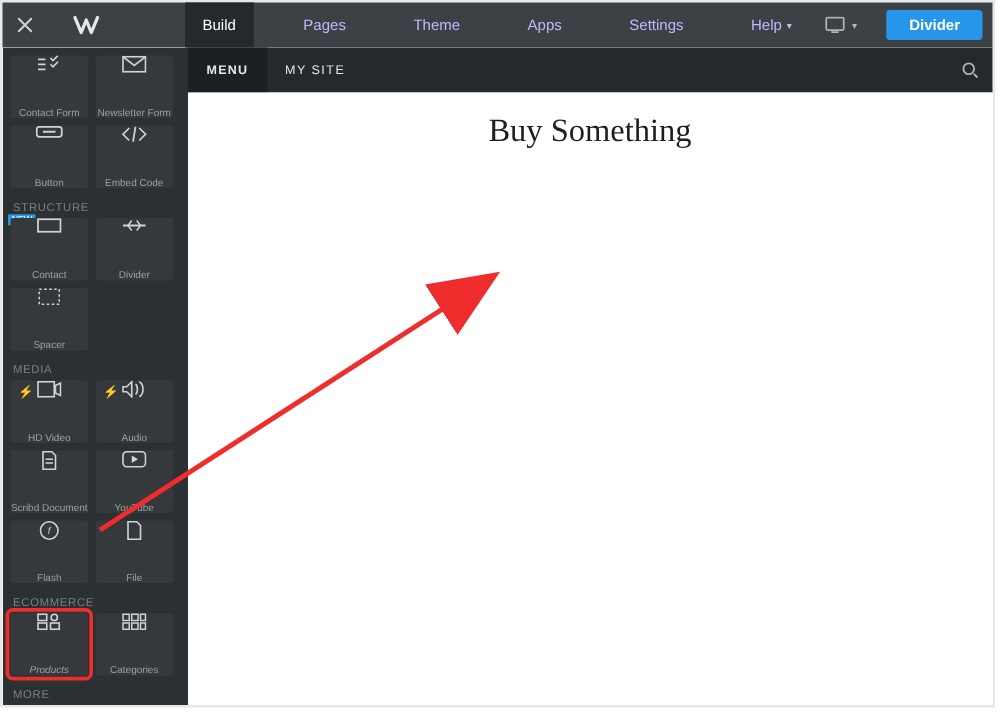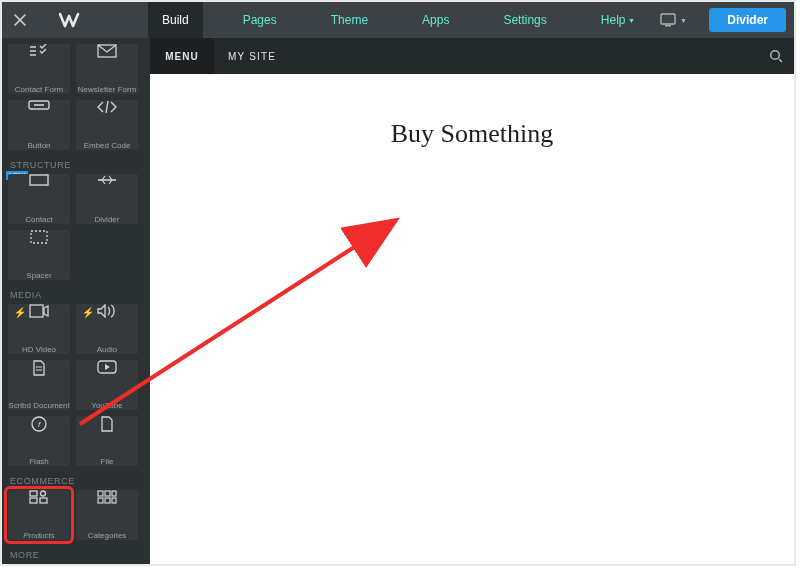--- a/index.html
+++ b/index.html
@@ -48,21 +48,21 @@
   .topnav .tabs {
     display: flex;
     align-items: stretch;
     gap: 26px;
   }
   .topnav .tab {
     padding: 0 14px;
     display: flex;
     align-items: center;
     cursor: pointer;
-    color: #5eead4;
+    color: #c4b5fd;
   }
   .topnav .tab.active {
     background: #24292b;
     color: #fff;
   }
   .topnav .tab .caret {
     margin-left:4px;
     font-size:8px;
   }
   .topnav .spacer { flex: 1; }
@@ -203,21 +203,21 @@
     justify-content:center;
     cursor:pointer;
     color:#aeb4b7;
   }
   .canvas {
     flex:1;
     background:#fff;
     display:flex;
     flex-direction:column;
     align-items:center;
-    padding-top:45px;
+    padding-top:16px;
     font-family: Georgia, "Times New Roman", serif;
     position:relative;
   }
   .canvas h1 {
     font-weight:400;
     font-size:26px;
     color:#1e1e1e;
     margin:0;
   }
 

